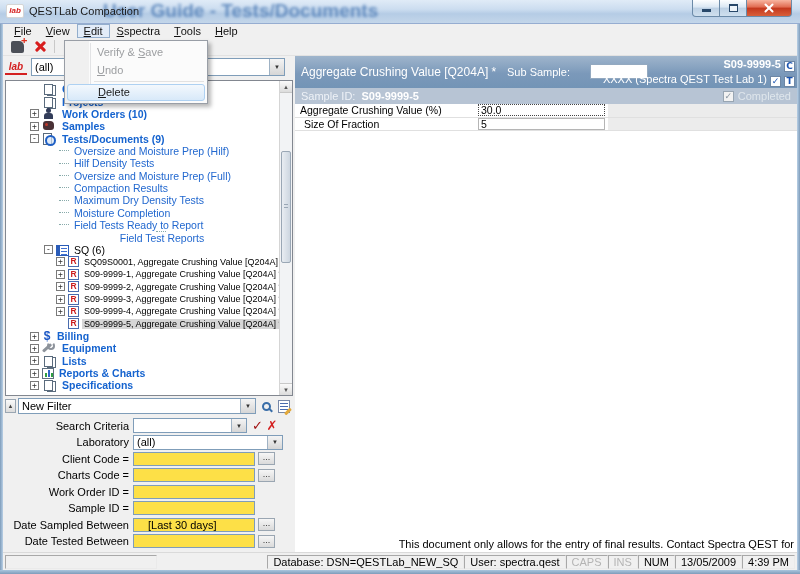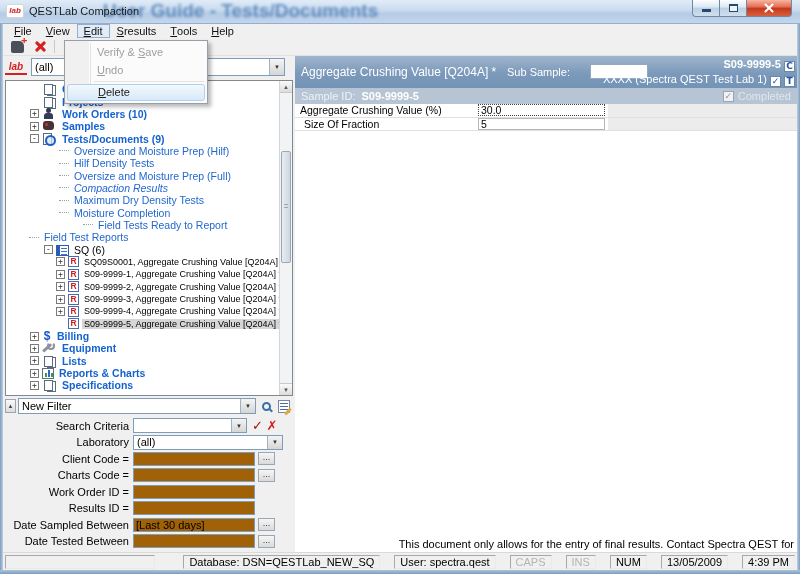--- a/index.html
+++ b/index.html
@@ -89,21 +89,21 @@
   .filter-combo{width:238px;height:16px}
   .icon-btn{width:16px;height:16px;display:flex;align-items:center;justify-content:center}
   .search-icon{width:9px;height:9px;border:2px solid #3a6ea8;border-radius:50%;position:relative}
   .search-icon::after{content:"";position:absolute;width:5px;height:2px;background:#3a6ea8;transform:rotate(45deg);right:-4px;bottom:-2px}
   .editlist-icon{width:12px;height:13px;background:#fff;border:1px solid #7888a8;position:relative}
   .editlist-icon::before{content:"";position:absolute;left:1px;right:1px;top:2px;height:8px;background:repeating-linear-gradient(#4a6cae 0 1px,transparent 1px 3px)}
   .editlist-icon::after{content:"";position:absolute;right:-3px;bottom:-1px;width:8px;height:3px;background:#e2a93c;border-radius:1px;transform:rotate(-45deg)}
   .search-form{position:absolute;left:2px;top:362px;width:288px}
   .sf-row{display:flex;align-items:center;height:15px;margin-bottom:1.5px}
   .sf-label{flex:0 0 128px;text-align:right;padding-right:4px;color:#000;white-space:nowrap}
-  .textbox{width:122px;height:14px;background:#a16207;border:1px solid #7f9db9;padding:0 2px;line-height:12px;white-space:nowrap;overflow:hidden}
+  .textbox{width:122px;height:14px;background:#fde047;border:1px solid #7f9db9;padding:0 14px;line-height:12px;white-space:nowrap;overflow:hidden}
   .sf-combo{width:114px;height:15px}
   .sf-combo.wide{width:150px}
   .btn-apply{width:15px;text-align:center;color:#a01010;font:bold 13px/14px "DejaVu Sans",sans-serif;margin-left:3px}
   .btn-clear{width:14px;text-align:center;color:#d42020;font:bold 13px/14px "DejaVu Sans",sans-serif}
   .btn-ell{width:17px;height:13px;margin-left:3px;border:1px solid #9aa6b2;background:linear-gradient(#f6f6f6,#dadada);font-size:9px;line-height:9px;text-align:center;color:#333}
 
   
   .right-panel{position:absolute;left:295px;top:56px;width:502px;height:496px;background:#fff}
   .rheader{position:relative;height:32px;background:linear-gradient(#9fb5cc,#7b99ba 55%,#7394b6);color:#fff}
   .rh-title{position:absolute;left:6px;top:9px;font-size:12px;font-weight:normal}
@@ -118,21 +118,21 @@
   .cb{width:11px;height:11px;background:#f2f2f2;border:1px solid #98a5b2;color:#8894a0;font:bold 9px/9px "DejaVu Sans",sans-serif;text-align:center}
   .rp-row{display:flex;align-items:flex-start;height:13.5px;border-bottom:1px solid #e0e0e0;font-size:10.5px}
   .rp-label{flex:0 0 183px;padding-left:5px;color:#000;white-space:nowrap}
   .rp-row:nth-child(2) .rp-label{padding-left:9px}
   .rp-input{width:127px;height:12px;line-height:10px;background:#fff;border:1px solid #b5b5b5;padding:0 2px;font-size:10.5px}
   .rp-input.focused{border:1px dotted #444}
   .rp-strip{flex:1;align-self:stretch;background:#ececec;margin-left:3px}
   .rp-footer{position:absolute;right:3px;bottom:2px;white-space:nowrap;color:#000}
 
   
-  .statusbar{position:absolute;left:3px;right:3px;bottom:4px;height:18px;background:#f0f0f0;border-top:1px solid #dadada;display:flex;align-items:center;gap:14px;padding:1px 2px;z-index:20}
+  .statusbar{position:absolute;left:3px;right:3px;bottom:4px;height:18px;background:#f0f0f0;border-top:1px solid #dadada;display:flex;align-items:center;gap:0;padding:1px 2px;z-index:20}
   .sb-panel{height:14px;line-height:13px;padding:0 5px;border:1px solid;border-color:#a8a8a8 #eaeaea #eaeaea #a8a8a8;white-space:nowrap;color:#000}
   .sb-empty{width:152px}
   .sb-flex{flex:1}
   .sb-dim{color:#b4b4b4}
 
   
   .popup{position:absolute;left:64px;top:40px;width:144px;background:linear-gradient(90deg,#f0f0f0 0 24px,#fbfbfb 24px);border:1px solid #999ea6;box-shadow:3px 3px 4px rgba(0,0,0,.28);z-index:60;padding:2px 1px}
   .popup::before{content:"";position:absolute;left:25px;top:2px;bottom:2px;width:1px;background:#e2e3e5}
   .mitem{height:18px;line-height:18px;padding-left:30px;color:#1a1a1a;position:relative;margin:0 1px;white-space:nowrap}
   .mitem.disabled{color:#9c9ea1}
@@ -171,21 +171,21 @@
       <div class="menu-item">
         <u>V</u>
         <span>iew</span>
       </div>
       <div class="menu-item active">
         <u>E</u>
         <span>dit</span>
       </div>
       <div class="menu-item">
         <u>S</u>
-        <span>results</span>
+        <span>spectra</span>
       </div>
       <div class="menu-item">
         <u>T</u>
         <span>ools</span>
       </div>
       <div class="menu-item">
         <u>H</u>
         <span>elp</span>
       </div>
     </div>
@@ -243,37 +243,37 @@
             <span class="tlabel test">Oversize and Moisture Prep (Hilf)</span>
           </div>
           <div class="tree-row" style="padding-left: 53px;">
             <span class="dash"></span>
             <span class="tlabel test">Hilf Density Tests</span>
           </div>
           <div class="tree-row" style="padding-left: 53px;">
             <span class="dash"></span>
             <span class="tlabel test">Oversize and Moisture Prep (Full)</span>
           </div>
-          <div class="tree-row" style="padding-left: 53px; font-style: italic;">
+          <div class="tree-row" style="padding-left: 53px;">
             <span class="dash"></span>
             <span class="tlabel test">Compaction Results</span>
           </div>
           <div class="tree-row" style="padding-left: 53px;">
             <span class="dash"></span>
             <span class="tlabel test">Maximum Dry Density Tests</span>
           </div>
           <div class="tree-row" style="padding-left: 53px;">
             <span class="dash"></span>
             <span class="tlabel test">Moisture Completion</span>
           </div>
-          <div class="tree-row" style="padding-left: 53px; margin-left: 24px;">
+          <div class="tree-row" style="padding-left: 53px;">
             <span class="dash"></span>
             <span class="tlabel test">Field Tests Ready to Report</span>
           </div>
-          <div class="tree-row" style="padding-left: 23px;">
+          <div class="tree-row" style="padding-left: 39px; flex-direction: column;">
             <span class="dash"></span>
             <span class="tlabel test">Field Test Reports</span>
           </div>
           <div class="tree-row" style="padding-left: 38px;">
             <span class="expand">-</span>
             <span class="ticon ticon-table"></span>
             <span class="tlabel record-group">SQ (6)</span>
           </div>
           <div class="tree-row" style="padding-left: 50px;">
             <span class="expand">+</span>
@@ -377,21 +377,21 @@
         <div class="sf-row">
           <label class="sf-label">Charts Code =</label>
           <div class="textbox"></div>
           <div class="btn-ell">...</div>
         </div>
         <div class="sf-row">
           <label class="sf-label">Work Order ID =</label>
           <div class="textbox"></div>
         </div>
         <div class="sf-row">
-          <label class="sf-label">Results ID =</label>
+          <label class="sf-label">Sample ID =</label>
           <div class="textbox"></div>
         </div>
         <div class="sf-row">
           <label class="sf-label">Date Sampled Between</label>
           <div class="textbox">[Last 30 days]</div>
           <div class="btn-ell">...</div>
         </div>
         <div class="sf-row">
           <label class="sf-label">Date Tested Between</label>
           <div class="textbox"></div>

